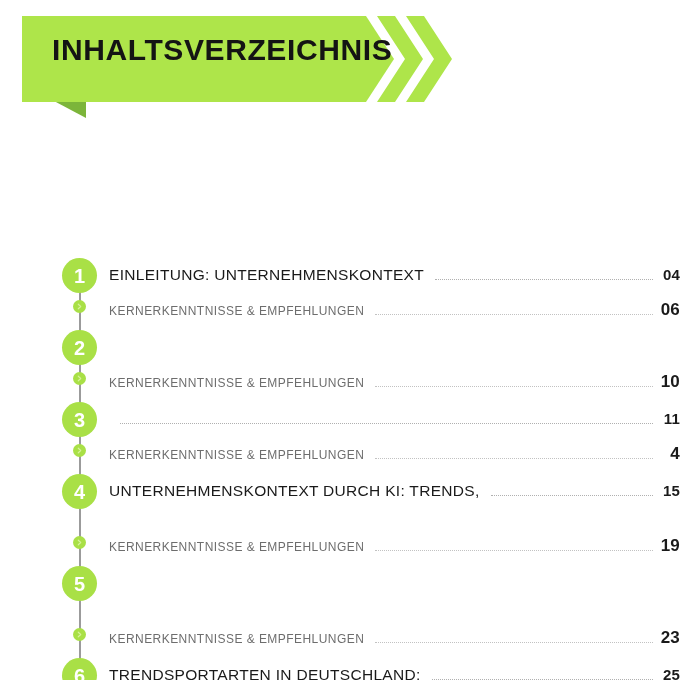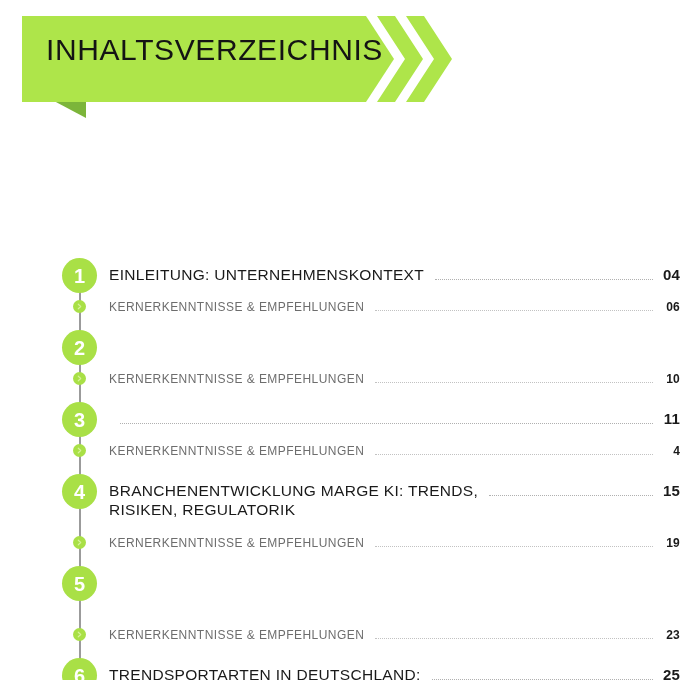--- a/index.html
+++ b/index.html
@@ -23,26 +23,26 @@
     width: 680px;
   }
   .banner-svg {
     position: absolute;
     top: 0;
     left: 0;
     display: block;
   }
   .banner-title {
     position: absolute;
-    left: 46px;
+    left: 52px;
     top: 31px;
     font-size: 30px;
     letter-spacing: 0.6px;
     color: #141414;
-    font-weight: 400;
+    font-weight: 700;
     line-height: 38px;
     white-space: nowrap;
     font-family: "Liberation Sans", "DejaVu Sans", sans-serif;
   }
 
   
   .toc {
     position: relative;
     padding: 0;
     margin: 0;
@@ -161,21 +161,21 @@
     color: #6d6d6d;
     letter-spacing: 0.45px;
     white-space: nowrap;
     font-weight: 400;
   }
   .subrow .leader {
     margin: 0 7px 4px 11px;
     border-bottom: 1.5px dotted #c2c2c2;
   }
   .subrow .pagenum {
-    font-size: 12px;
+    font-size: 17px;
     font-weight: 700;
     color: #1a1a1a;
   }
 </style>
 </head>
 <body>
 
 <div class="header">
   <svg class="banner-svg" width="680" height="122" viewBox="0 0 680 122">
 
@@ -253,25 +253,24 @@
           <span class="sub-text">KERNERKENNTNISSE &amp; EMPFEHLUNGEN</span>
           <span class="leader"></span>
           <span class="pagenum">4</span>
         </div>
       </div>
     </div>
     <div class="entry mainrow" style="position: absolute; top: 360px; left: 0px;">
       <div class="num-circle" style="top: -8px;">4</div>
       <div class="row-body">
         <div class="title-line">
-          <span class="title-text"><span>BRANCHENENTWICKLUNG MARGE KI: TRENDS,</span></span>
+          <span class="title-text"><span>UNTERNEHMENSKONTEXT DURCH KI: TRENDS,</span></span>
           <span class="leader"></span>
           <span class="pagenum">15</span>
         </div>
-        <div class="title-second">RISIKEN, REGULATORIK</div>
       </div>
     </div>
     <div class="entry subrow" style="position: absolute; top: 414px; left: 0px;">
       <div class="sub-marker" style="top: 0px;">
         <svg width="7" height="7" viewBox="0 0 7 7">
           <path d="M2.3 1.2 L4.7 3.5 L2.3 5.8" fill="none" stroke="#d6f29a" stroke-width="1.2" stroke-linecap="round" stroke-linejoin="round"></path>
         </svg>
       </div>
       <div class="row-body">
         <div class="title-line">

